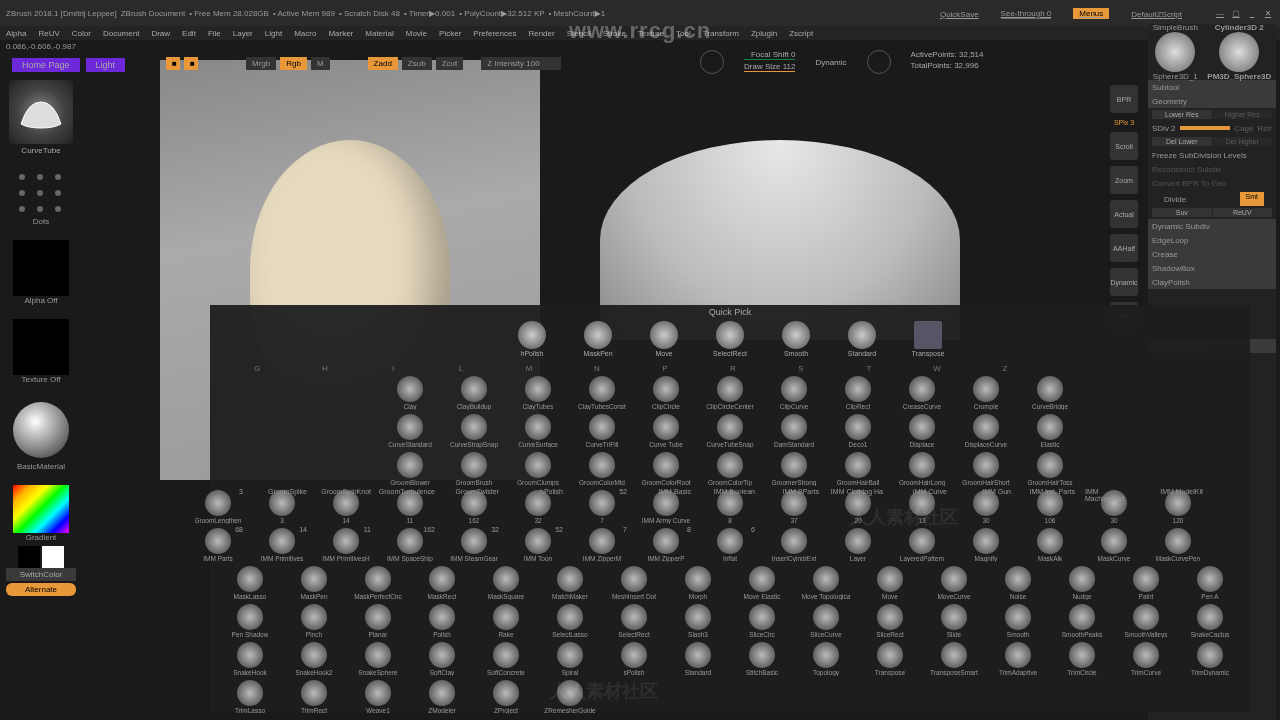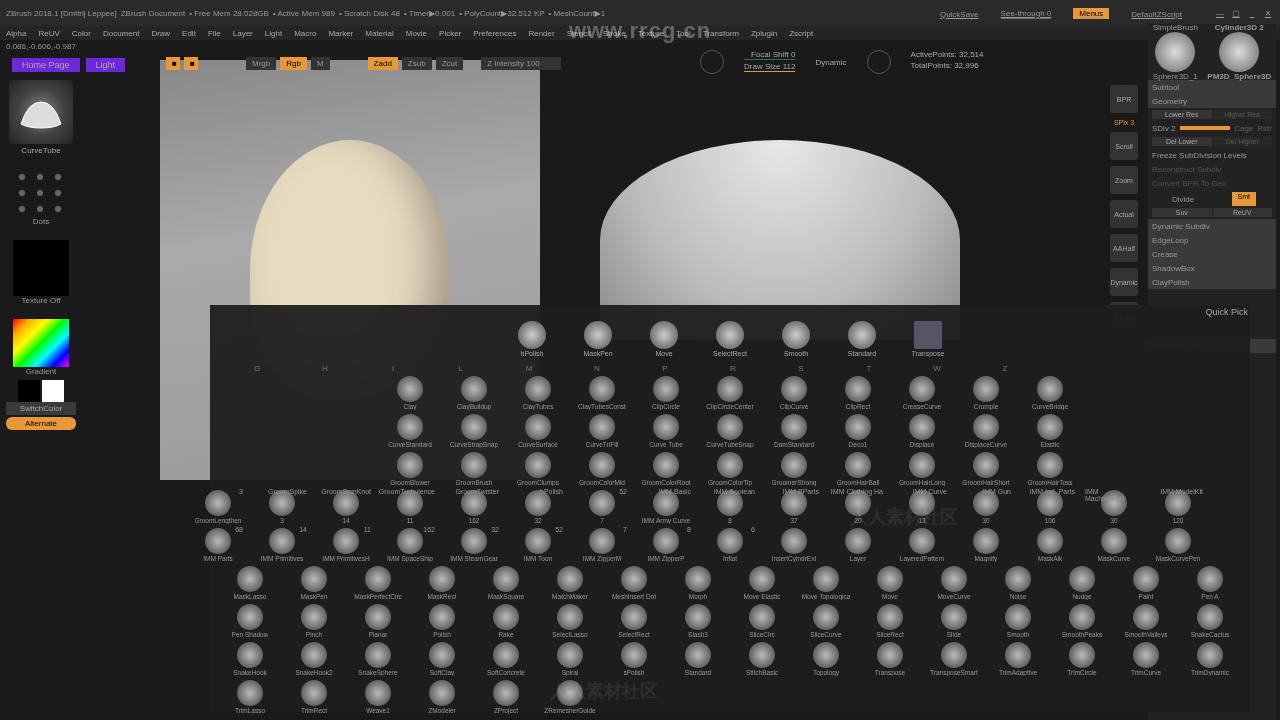--- a/index.html
+++ b/index.html
@@ -40,21 +40,21 @@
 .spr { font-size:7px;color:#e89838;text-align:center;}
 .right-panel { position:absolute; right:4px; top:24px; width:128px; height:700px; background:#222; }
 .rp-thumbs { height:56px; display:flex; gap:4px; justify-content:space-around; align-items:center; padding:2px;}
 .rp-thumb { width:40px;height:40px;background:radial-gradient(circle,#ddd 0,#888 70%);border-radius:50%;}
 .rp-line { display:flex; align-items:center; padding:2px 4px; font-size:8px; color:#999; height:14px;}
 .rp-line.hdr { background:#3a3a3a; }
 .slider-bar { height:4px; background:#e89838; flex:1; margin-left:4px;}
 .rp-row2 { display:flex; gap:1px; margin:2px 4px;}
 .rp-row2 div { flex:1; background:#333; text-align:center; padding:1px; font-size:7px;}
 .brush-palette { position:absolute; left:210px; right:30px; top:305px; bottom:8px; background:rgba(30,30,30,.95); z-index:10; display:flex; flex-direction:column;}
-.qp-title { text-align:right; font-size:9px; padding:2px; }
+.qp-title { text-align:center; font-size:9px; padding:2px; }
 .qp-row { display:flex; gap:8px; justify-content:center; padding:2px 10px;}
 .brush-cell { width:58px; display:flex; flex-direction:column; align-items:center; gap:1px;}
 .bc-ic { width:28px;height:28px;background:radial-gradient(circle,#ccc 0,#666 80%);border-radius:50%;}
 .bc-ic.sq { border-radius:2px; background:#556;}
 .bc-lab { font-size:7px; color:#aaa; text-align:center; white-space:nowrap; overflow:hidden; max-width:58px;}
 .alpha-row { display:flex; gap:10px; padding:1px 18px; margin-top:4px; color:#777; font-size:8px;}
 .alpha-row span{width:58px;text-align:center;}
 .grid { display:grid; grid-template-columns:repeat(17,58px); gap:4px 6px; padding:2px 6px; justify-content:center;}
 .grid-s { display:grid; grid-template-columns:repeat(17,58px); gap:4px 6px; padding:2px 6px; justify-content:center;}
 .gcell { display:flex;flex-direction:column;align-items:center;gap:1px;position:relative;}
@@ -174,21 +174,29 @@
         <span></span>
         <span></span>
         <span></span>
         <span></span>
         <span></span>
       </div>
     <div class="label-sm">Dots</div>
   </div>
   <div class="panel-sec">
     <div style="width:56px;height:56px;background:#000;margin:0 auto;"></div>
+    <div class="label-sm">Alpha Off</div>
+  </div>
+  <div class="panel-sec">
+    <div style="width:56px;height:56px;background:#000;margin:0 auto;"></div>
     <div class="label-sm">Texture Off</div>
+  </div>
+  <div class="panel-sec">
+    <div class="mat-thumb"></div>
+    <div class="label-sm">BasicMaterial</div>
   </div>
   <div class="panel-sec">
     <div class="color-pick"></div>
     <div class="label-sm">Gradient</div>
     <div class="swatches">
       <div style="background:#000;"></div>
       <div style="background:#fff;"></div>
     </div>
     <div class="switchcolor">SwitchColor</div>
     <div class="alternating">Alternate</div>
@@ -240,21 +248,21 @@
       <span style="margin-left:4px;opacity:.5;">Cage</span>
       <span style="margin-left:4px;opacity:.5;">Rstr</span>
     </div>
   <div class="rp-row2">
       <div>Del Lower</div>
       <div style="opacity:.4;">Del Higher</div>
     </div>
   <div class="rp-line">Freeze SubDivision Levels</div>
   <div class="rp-line" style="opacity:.4;">Reconstruct Subdiv</div>
   <div class="rp-line" style="opacity:.4;">Convert BPR To Geo</div>
-  <div style="display:flex;gap:1px;margin:2px 20px;">
+  <div style="display:flex;gap:1px;margin:2px 12px;">
     <div class="rp-line" style="flex:1;">Divide</div>
     <div class="oj" style="background:#e89838;color:#000;padding:1px 6px;font-size:7px;">Smt</div>
   </div>
   <div class="rp-row2">
       <div>Suv</div>
       <div>ReUV</div>
     </div>
   <div class="rp-line hdr">Dynamic Subdiv</div>
   <div class="rp-line hdr">EdgeLoop</div>
   <div class="rp-line hdr">Crease</div>

